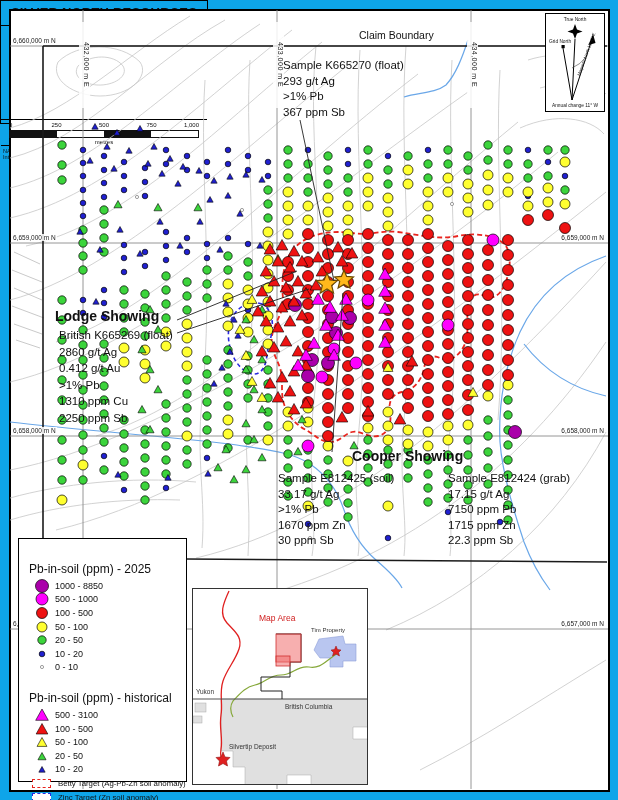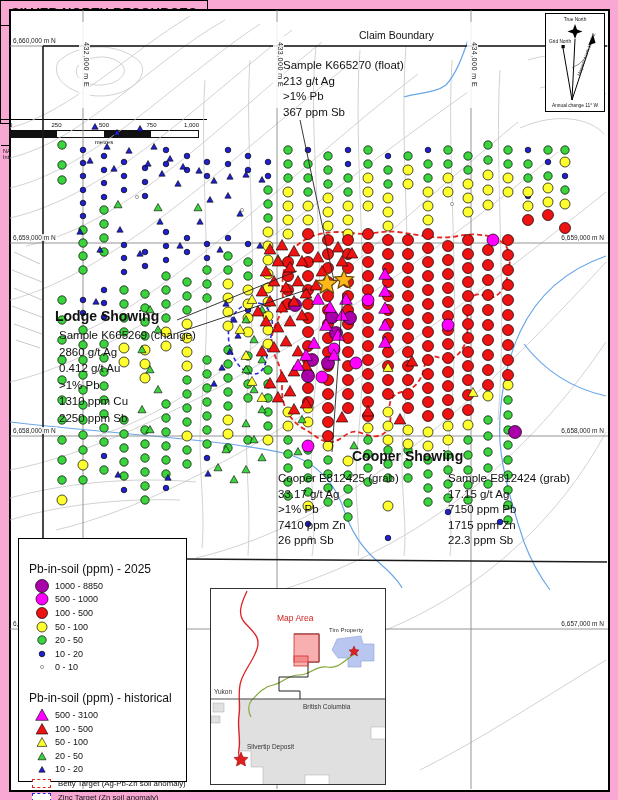--- a/index.html
+++ b/index.html
@@ -1,16 +1,16 @@
 <!DOCTYPE html>
 <html><head>
 <meta charset="utf-8">
 <style>
   html,body{margin:0;padding:0;background:#fff;}
-  #page{position:relative;width:618px;height:800px;background:#f9a8d4;overflow:hidden;
+  #page{position:relative;width:618px;height:800px;background:#0ea5e9;overflow:hidden;
         font-family:"Liberation Sans","DejaVu Sans",sans-serif;color:#111;}
   .frame{position:absolute;left:9px;top:9px;width:597px;height:779px;border:2px solid #000;background:#fff;}
   #map-svg{position:absolute;left:10px;top:10px;z-index:1;}
   .nlabel{position:absolute;z-index:2;font-size:6.5px;color:#222;background:rgba(255,255,255,.85);padding:0 1px;white-space:nowrap;}
   .elabel{position:absolute;z-index:2;top:22px;width:11px;height:86px;font-size:7px;color:#222;
           writing-mode:vertical-rl;text-align:center;background:rgba(255,255,255,.85);letter-spacing:.5px;}
   .claim-label{position:absolute;z-index:3;left:357px;top:29px;font-size:10.5px;color:#111;background:rgba(255,255,255,.8);padding:0 2px;}
   .anno{position:absolute;z-index:3;font-size:11.5px;line-height:15.5px;white-space:nowrap;}
   .anno-title{position:absolute;z-index:3;font-size:14px;font-weight:bold;white-space:nowrap;text-align:center;}
   .box{position:absolute;background:#fff;z-index:5;}
@@ -36,21 +36,21 @@
   .sc-labels span:first-child{transform:none;}
   .sc-labels span:last-child{transform:translateX(-100%);}
   .scale-bar{margin-top:1px;height:6px;border:1px solid #111;display:flex;}
   .scale-bar .seg{flex:1;}
   .seg-b{background:#111;}.seg-w{background:#fff;}
   .sc-unit{text-align:center;font-size:6px;margin-top:1px;}
   .tb-footer{border-top:1.2px solid #000;display:flex;flex:1;align-items:stretch;}
   .tb-footer-left{flex:1;border-right:1.2px solid #000;font-size:5.6px;padding:2px 2px;}
   .tb-footer-right{width:66px;font-size:6px;padding:2px 3px;}
   
-  #inset{left:210px;top:588px;width:176px;height:197px;border:1.3px solid #333;box-sizing:border-box;z-index:5;overflow:hidden;}
+  #inset{left:192px;top:588px;width:176px;height:197px;border:1.3px solid #333;box-sizing:border-box;z-index:5;overflow:hidden;}
   .in-label{position:absolute;font-size:6.5px;color:#333;z-index:6;white-space:nowrap;}
   
   #northbox{left:545px;top:13px;width:60px;height:99px;border:1.2px solid #000;box-sizing:border-box;z-index:5;}
   .nb-label{position:absolute;font-size:4.8px;color:#111;z-index:6;white-space:nowrap;}
 </style>
 </head>
 <body>
 
 <div id="page">
   <div class="frame"></div>
@@ -799,42 +799,42 @@
       <span class="nlabel" style="top: 620px; right: 13px;">6,657,000 m N</span>
       <span class="elabel" style="left: 79px;">432,000 m E</span>
       <span class="elabel" style="left: 273px;">433,000 m E</span>
       <span class="elabel" style="left: 467px;">434,000 m E</span>
     </div>
 
   <div class="claim-label">Claim Boundary</div>
 
   <div class="anno" style="left:283px;top:58px;">
     <div>Sample K665270 (float)</div>
-    <div>213 g/t Ag</div>
+    <div>293 g/t Ag</div>
     <div>&gt;1% Pb</div>
     <div>367 ppm Sb</div>
   </div>
 
   <div class="anno-title" style="left:55px;top:308px;">Lodge Showing</div>
   <div class="anno" style="left:59px;top:327px;line-height:16.6px;">
-    <div>Sample K665269 (change)</div>
+    <div>British K665269 (float)</div>
     <div>2860 g/t Ag</div>
     <div>0.412 g/t Au</div>
     <div>&gt;1% Pb</div>
     <div>1310 ppm Cu</div>
     <div>2250 ppm Sb</div>
   </div>
 
   <div class="anno-title" style="left:352px;top:448px;">Cooper Showing</div>
   <div class="anno" style="left:278px;top:471px;">
-    <div>Cooper E812425 (grab)</div>
+    <div>Sample E812425 (soil)</div>
     <div>33.17 g/t Ag</div>
     <div>&gt;1% Pb</div>
-    <div>7410 ppm Zn</div>
-    <div>26 ppm Sb</div>
+    <div>1670 ppm Zn</div>
+    <div>30 ppm Sb</div>
   </div>
   <div class="anno" style="left:448px;top:471px;">
     <div>Sample E812424 (grab)</div>
     <div>17.15 g/t Ag</div>
     <div>7150 ppm Pb</div>
     <div>1715 ppm Zn</div>
     <div>22.3 ppm Sb</div>
   </div>
 
   <div id="legend" class="box">

